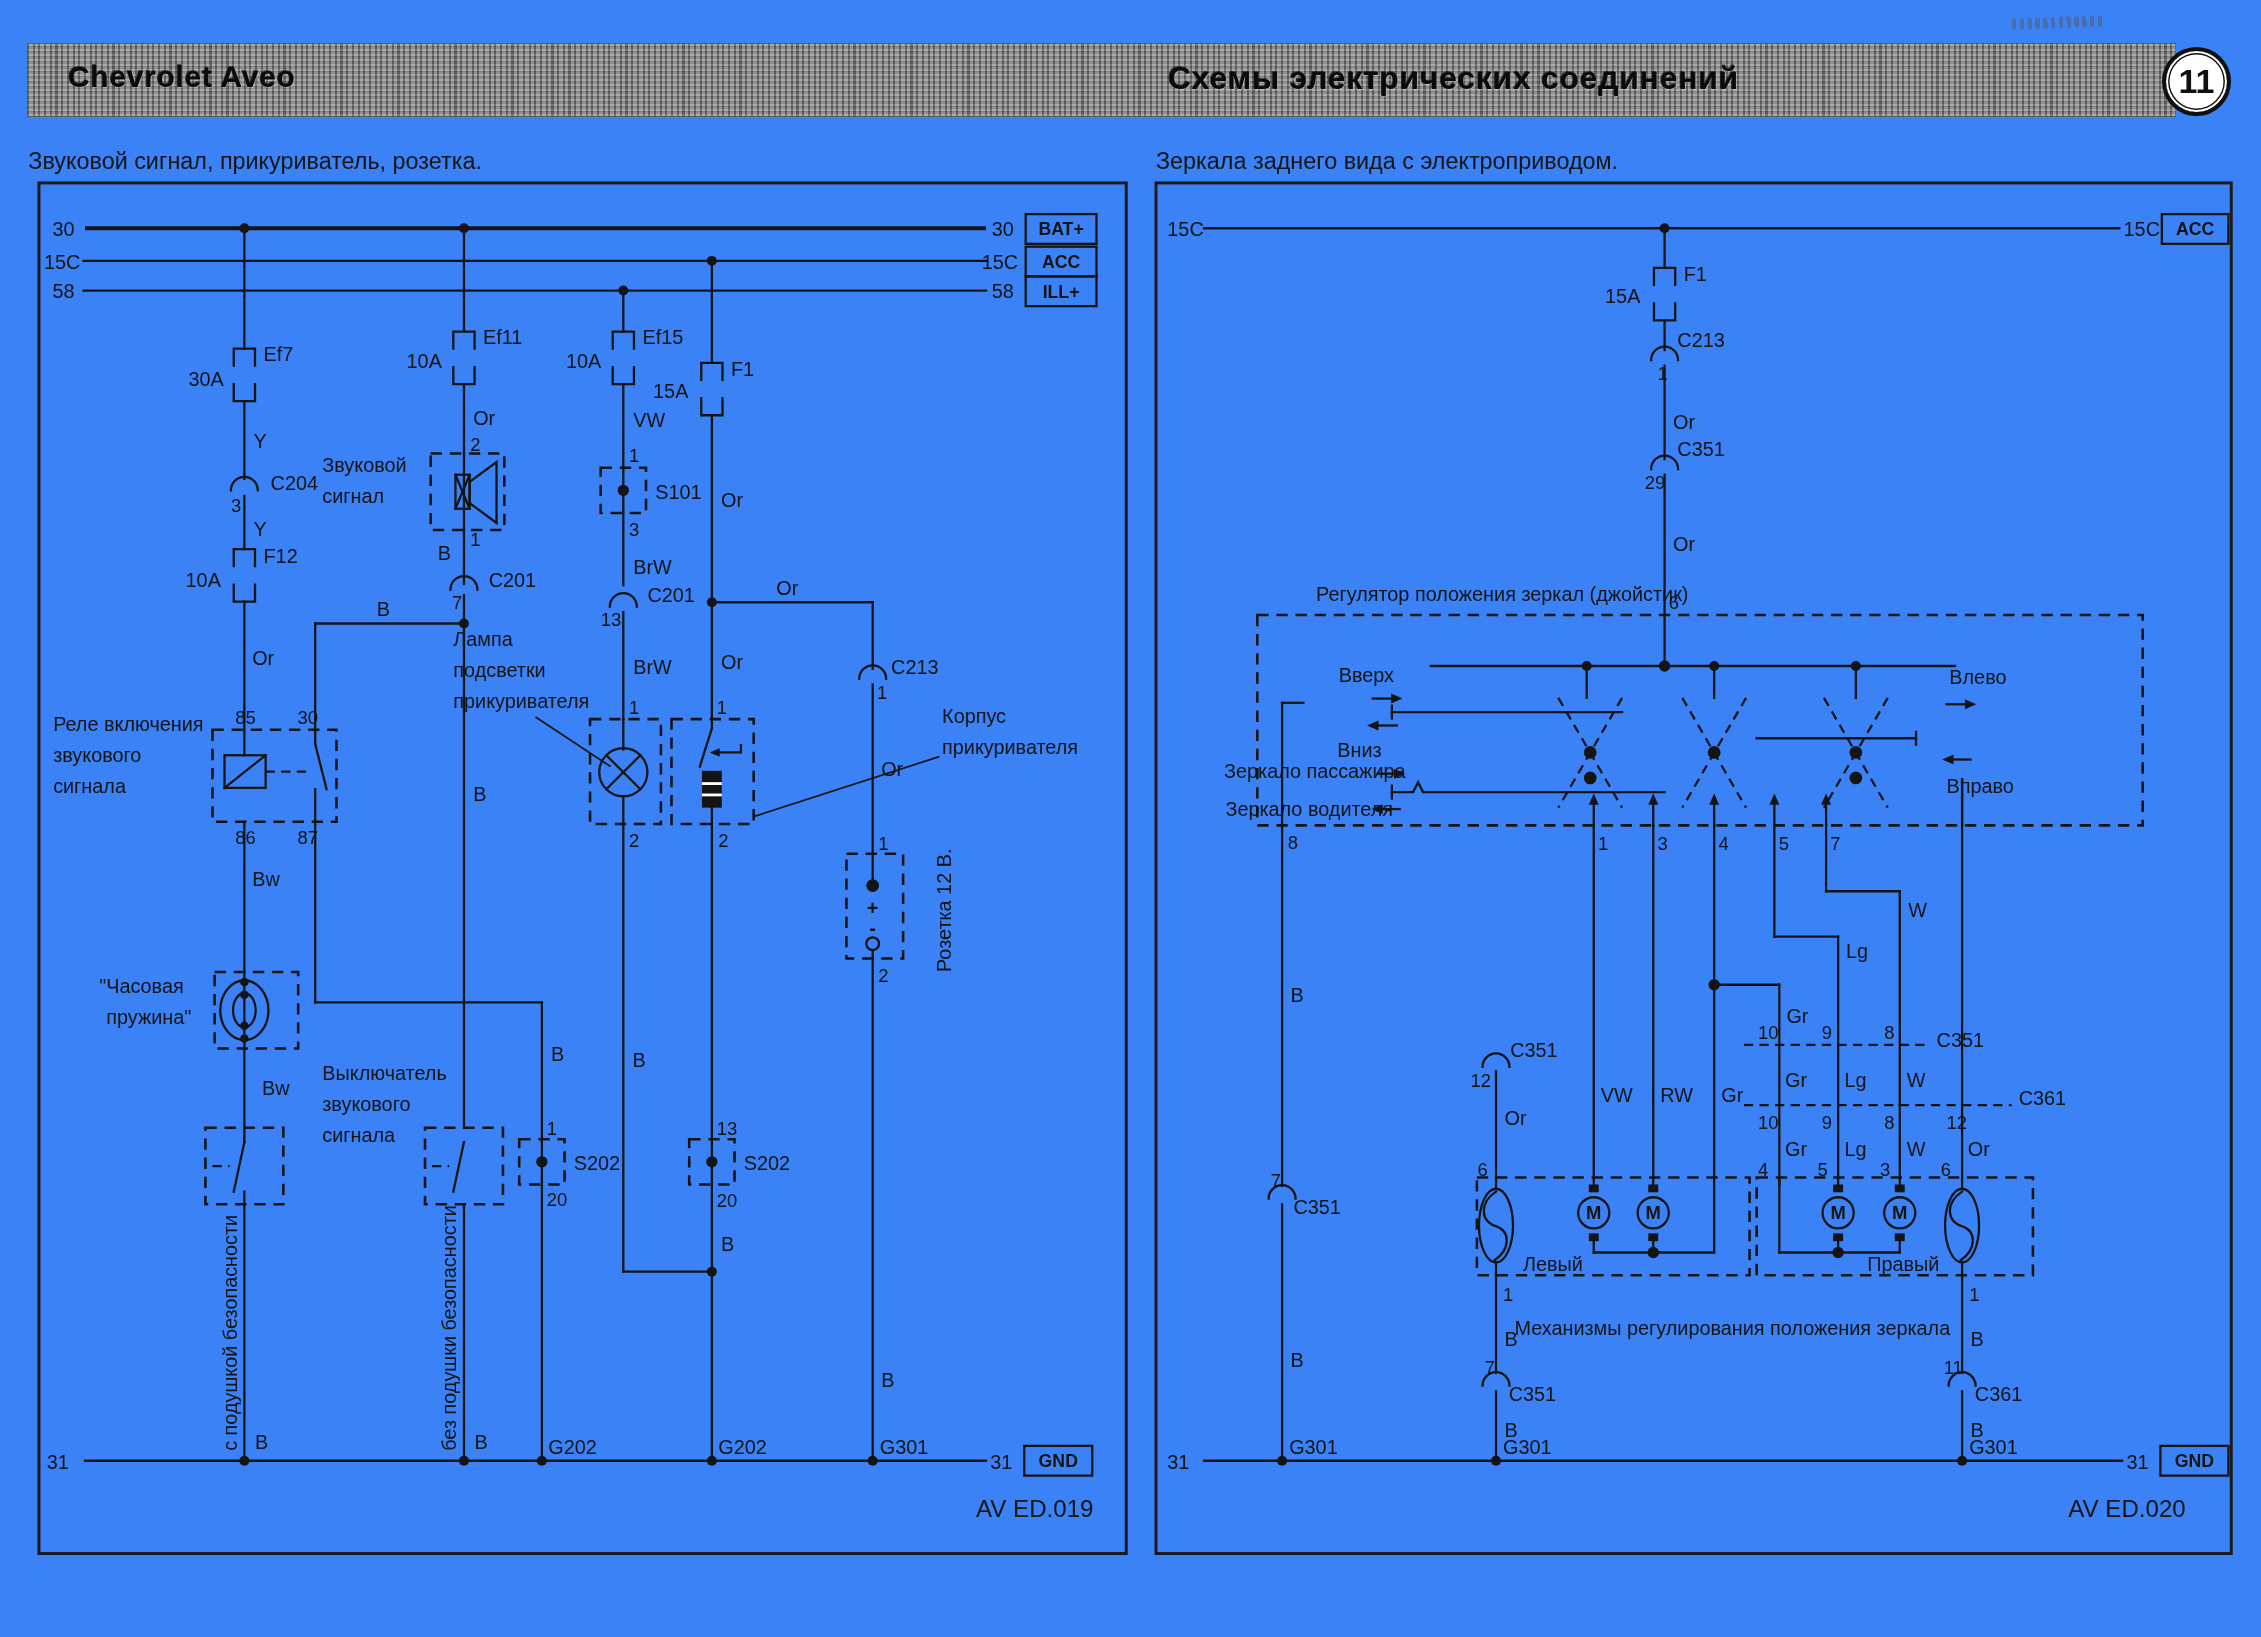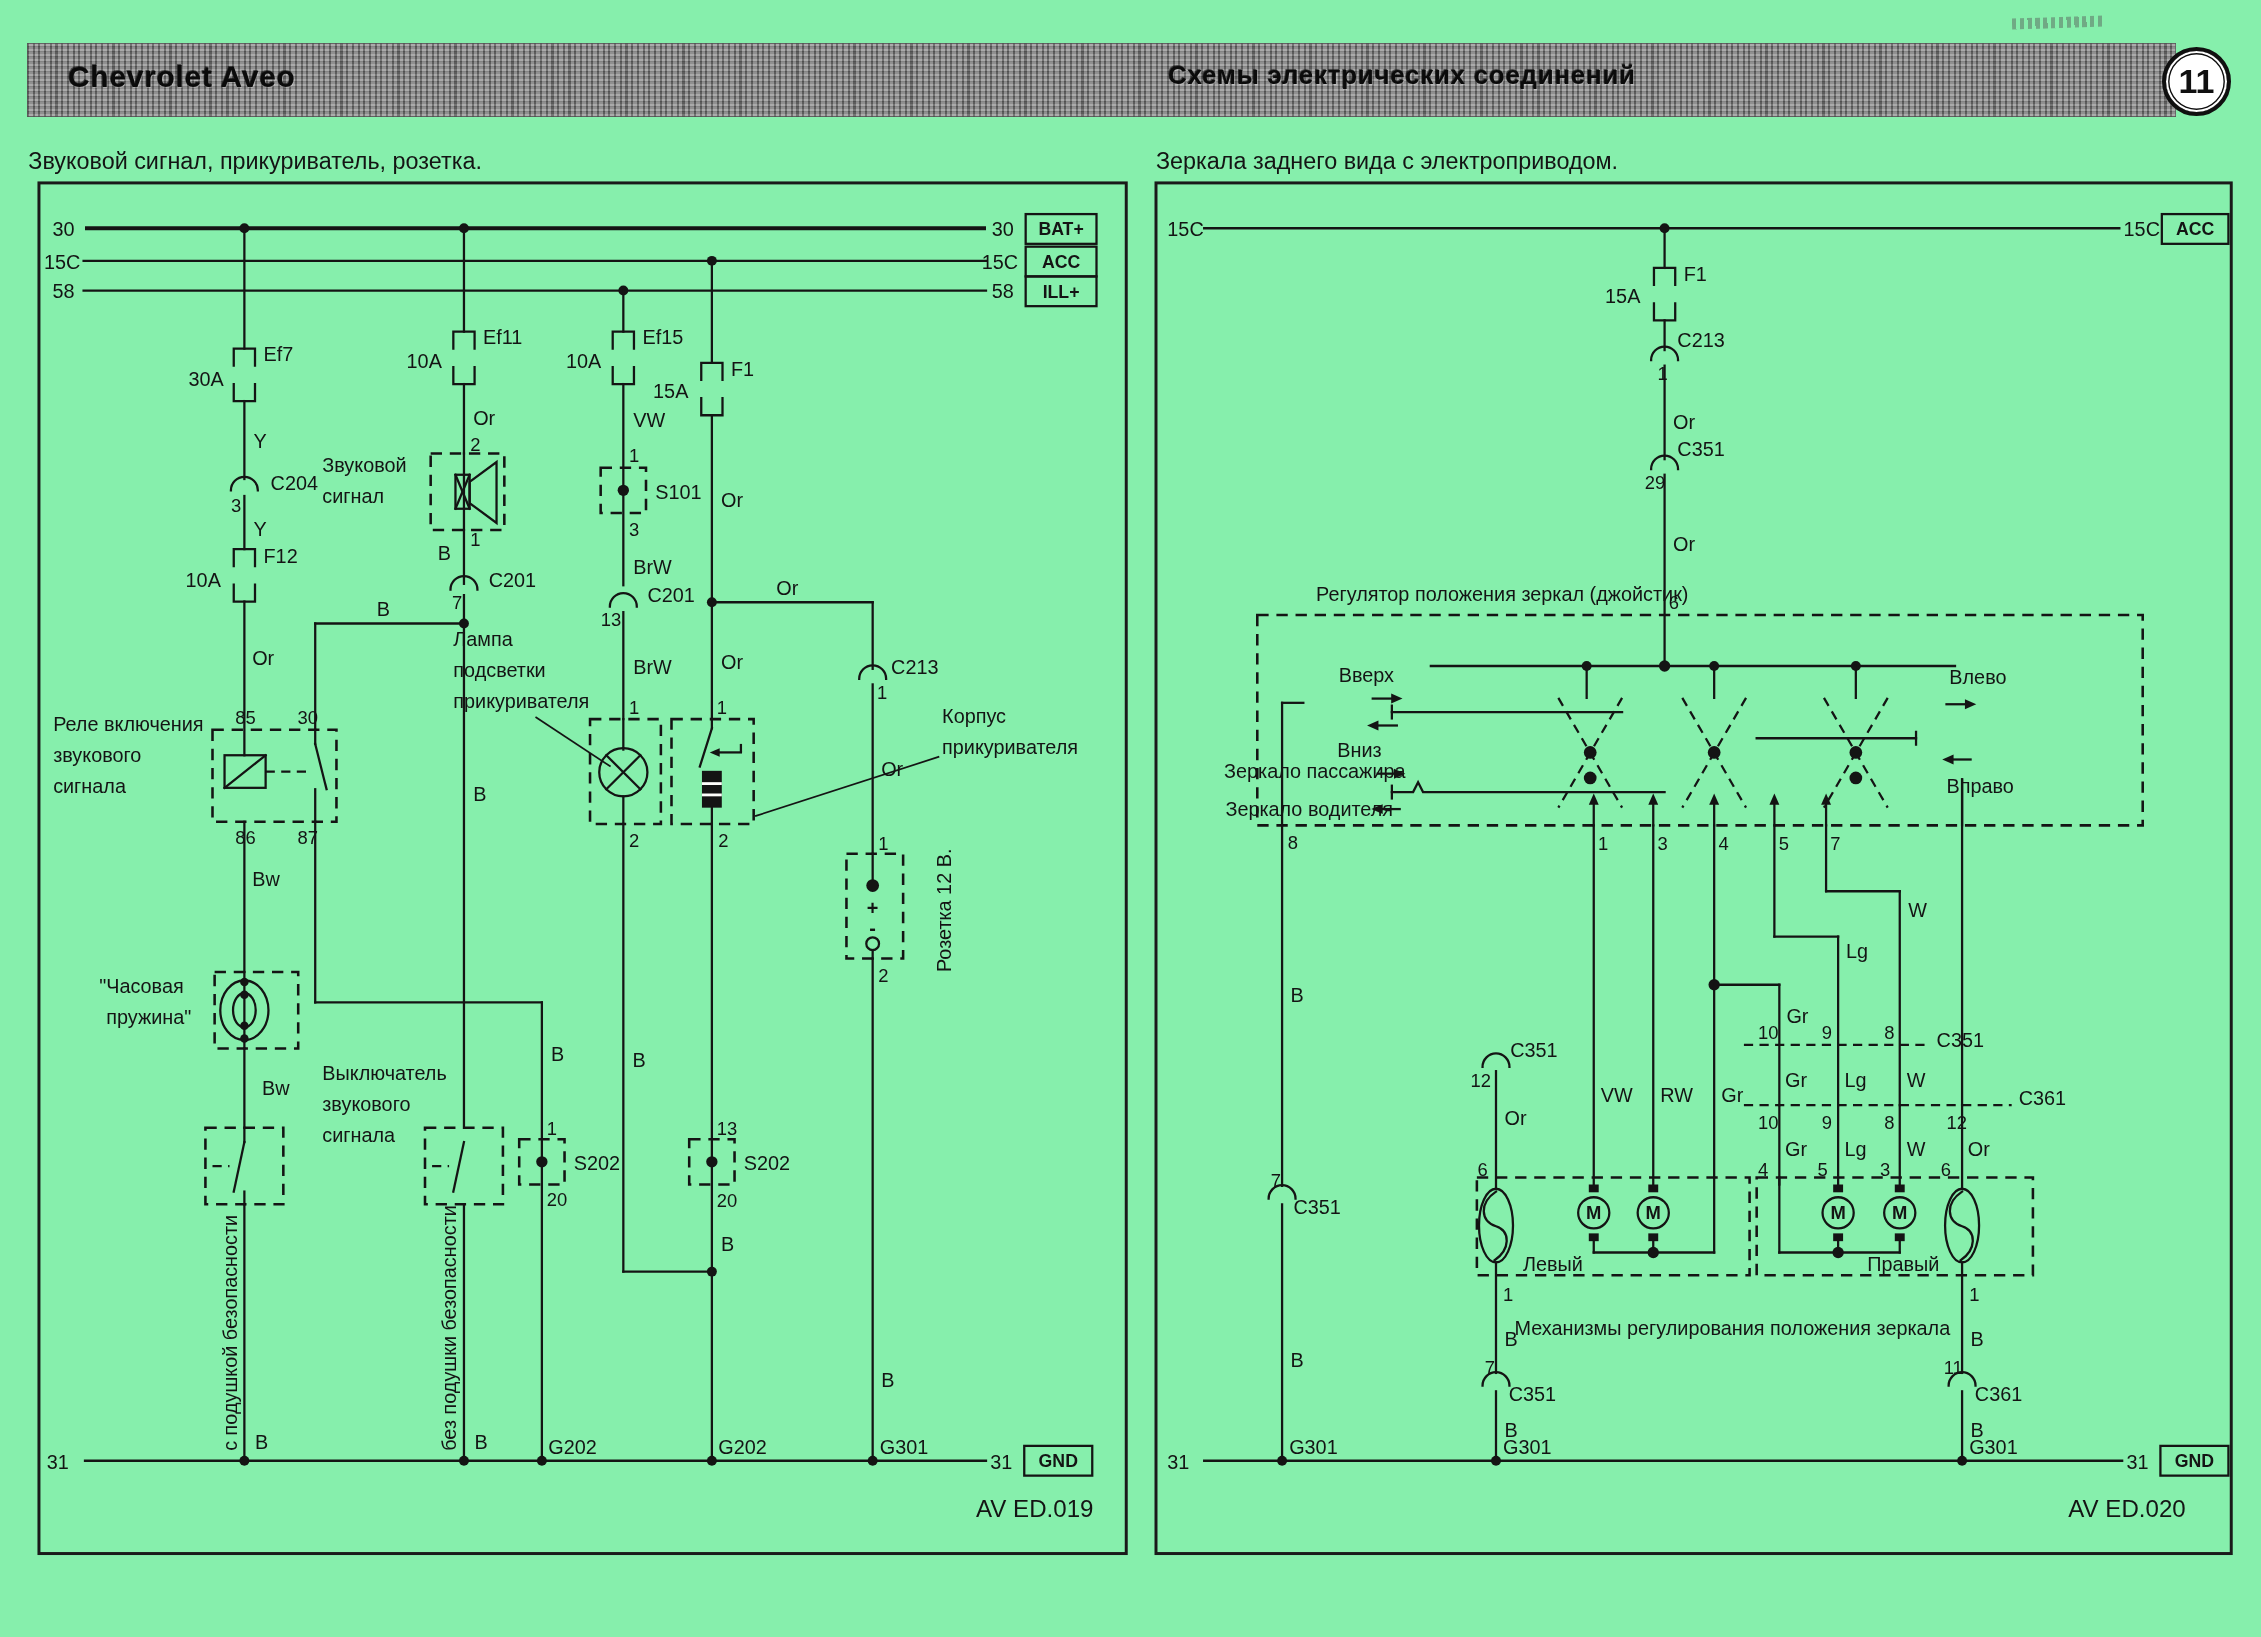--- a/index.html
+++ b/index.html
@@ -1,26 +1,26 @@
 <!DOCTYPE html>
 <html style="font-size:11.3px"><head>
 <meta charset="utf-8">
 <style>
   html,body{margin:0;padding:0;background:#e8e8e4;}
-  #page{position:relative;width:2261px;height:1638px;background:#86efac;overflow:hidden;
+  #page{position:relative;width:2261px;height:1638px;background:#3b82f6;overflow:hidden;
         font-family:"Liberation Sans",sans-serif;}
   
   .hdr{position:absolute;left:27px;top:43px;width:2149px;height:74px;
     background:
       repeating-linear-gradient(90deg, rgba(30,30,30,.38) 0 2.1px, rgba(175,175,175,.32) 2.1px 5.7px),
       repeating-linear-gradient(0deg, #6f6f6f 0 1.4px, #a9a9a9 1.4px 3.5px, #818181 3.5px 5px);
     box-shadow:0 0 0 0.7px #555 inset;}
   .hdr .brand{position:absolute;left:41px;top:17px;font-size:30px;font-weight:bold;color:#0b0b0b;
     letter-spacing:0.7px;text-shadow:0.7px 0.7px 0 rgba(255,255,255,.25), -0.7px -0.7px 0.7px rgba(0,0,0,.6);}
-  .hdr .mid{position:absolute;left:1141px;top:17px;font-size:26px;font-weight:bold;color:#0b0b0b;
+  .hdr .mid{position:absolute;left:1141px;top:17px;font-size:32px;font-weight:bold;color:#0b0b0b;
     letter-spacing:0.7px;text-shadow:0.7px 0.7px 0 rgba(255,255,255,.25), -0.7px -0.7px 0.7px rgba(0,0,0,.6);}
   .pageno{position:absolute;left:2162px;top:47px;width:61px;height:61px;border:4.3px solid #101010;
     border-radius:50%;background:#fff;box-shadow:0 0 0 2.1px #fff inset,0 0 0 3.5px #101010 inset;
     display:flex;align-items:center;justify-content:center;font-size:34px;font-weight:bold;color:#101010;}
   .smudge{position:absolute;left:2012px;top:17px;width:92px;height:11.3px;opacity:.45;
     background:repeating-linear-gradient(90deg,#555 0 4.3px,transparent 4.3px 7.8px);transform:rotate(-2deg);}
   
   svg{position:absolute;left:0;top:0;}
   .w{stroke:#141414;stroke-width:3.2;fill:none;stroke-linecap:square;}
   .wt{stroke:#141414;stroke-width:5.6;fill:none;}

